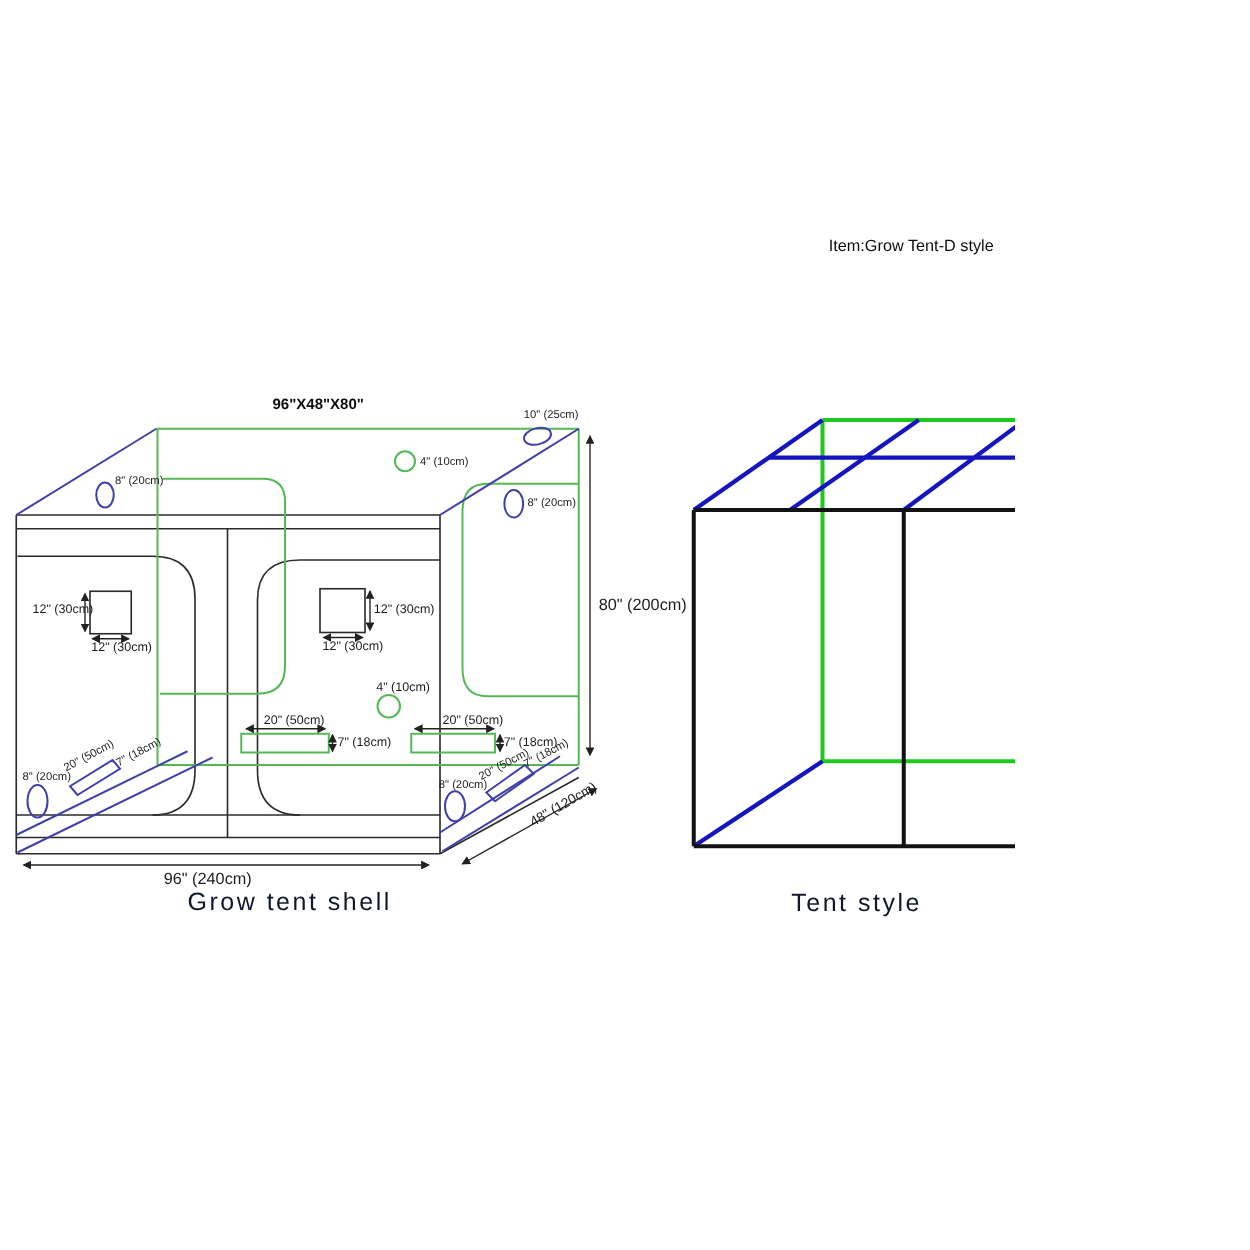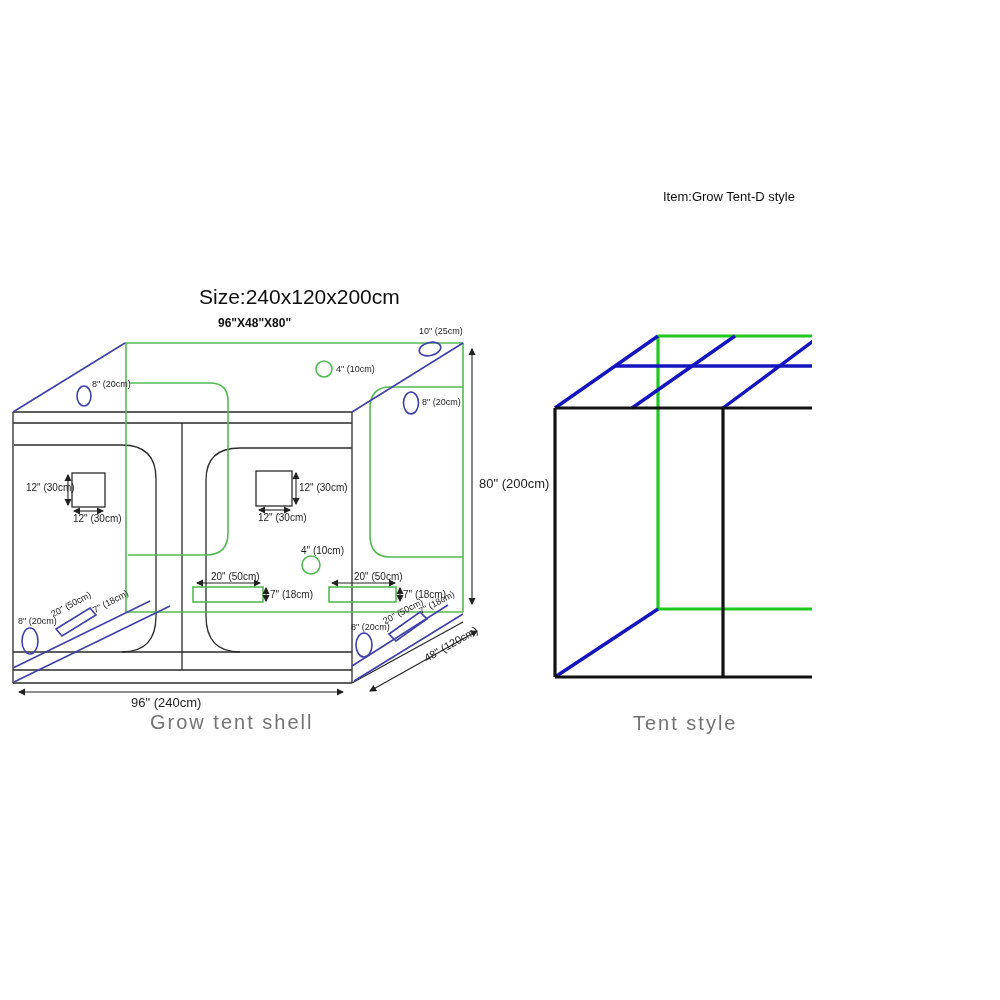--- a/index.html
+++ b/index.html
@@ -6,21 +6,21 @@
   #canvas{position:relative;width:812px;height:1000px;background:#fff;overflow:hidden;
           font-family:Liberation Sans, sans-serif;color:#222;}
   svg{position:absolute;left:0;top:0;}
   .lbl{position:absolute;white-space:nowrap;color:#1d1d1d;line-height:1;}
   .fs9{font-size:9px;}
   .fs10{font-size:10px;}
   .fs11{font-size:11px;}
   .fs13{font-size:13px;}
   .title{font-size:21px;color:#0e0e0e;}
   .subtitle{font-size:12px;font-weight:bold;color:#0e0e0e;}
-  .caption{font-size:20px;letter-spacing:2px;color:#737373;}
+  .caption{font-size:20px;letter-spacing:2px;color:#0f172a;}
   .item{font-size:13px;color:#0e0e0e;}
   .rot{transform:rotate(-28deg);transform-origin:left bottom;}
   .rot30{transform:rotate(-30deg);transform-origin:left bottom;}
   .logo{position:absolute;font-size:25px;font-weight:800;font-style:italic;
         color:#e8e8e8;-webkit-text-stroke:1.3px var(--logo-gray);
         text-shadow:1px 1px 0 #cfcfcf, -1px -1px 0 #f5f5f5;letter-spacing:1px;}
   .logo sup{font-size:9px;-webkit-text-stroke:0;color:var(--logo-gray);font-style:normal;}
   
   .sk{stroke:var(--s-line);stroke-width:1.3;fill:none;}
   .sg{stroke:var(--s-green);stroke-width:1.6;fill:none;}
@@ -121,21 +121,20 @@
       </g>
     </g>
   </svg>
 
   <div class="lbl item" style="left:663px;top:190px;">Item:Grow Tent-D style</div>
 
   <div class="logo" style="left:836px;top:199px;margin-left:23px;">
     <span>Viagrow</span><sup>®</sup>
   </div>
 
-  <div class="lbl title" style="left:199px;top:286px;">Size:240x120x200cm</div>
   <div class="lbl subtitle" style="left:218px;top:317px;">96"X48"X80"</div>
 
   <div class="lbl fs9" style="left:92px;top:380px;">8" (20cm)</div>
   <div class="lbl fs9" style="left:336px;top:365px;">4" (10cm)</div>
   <div class="lbl fs9" style="left:419px;top:327px;">10" (25cm)</div>
   <div class="lbl fs9" style="left:422px;top:398px;">8" (20cm)</div>
 
   <div class="lbl fs10" style="left:26px;top:483px;">12" (30cm)</div>
   <div class="lbl fs10" style="left:73px;top:514px;">12" (30cm)</div>
   <div class="lbl fs10" style="left:299px;top:483px;">12" (30cm)</div>

